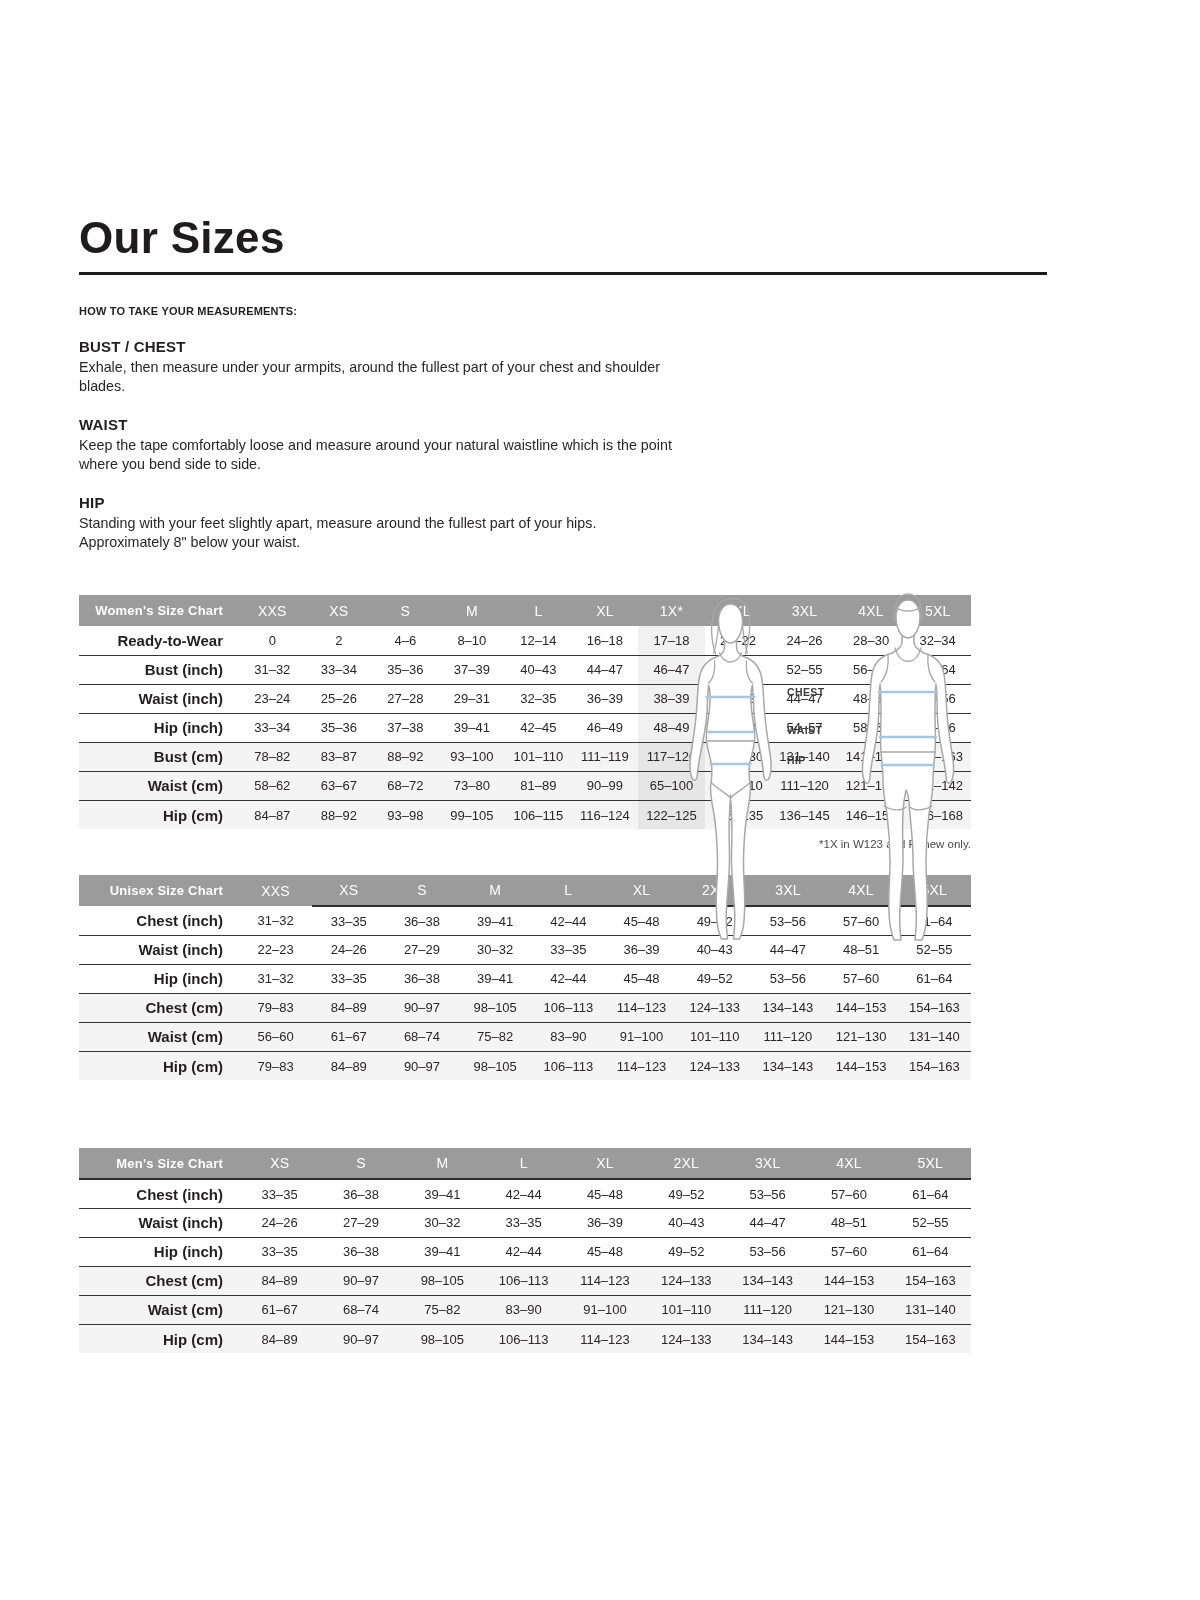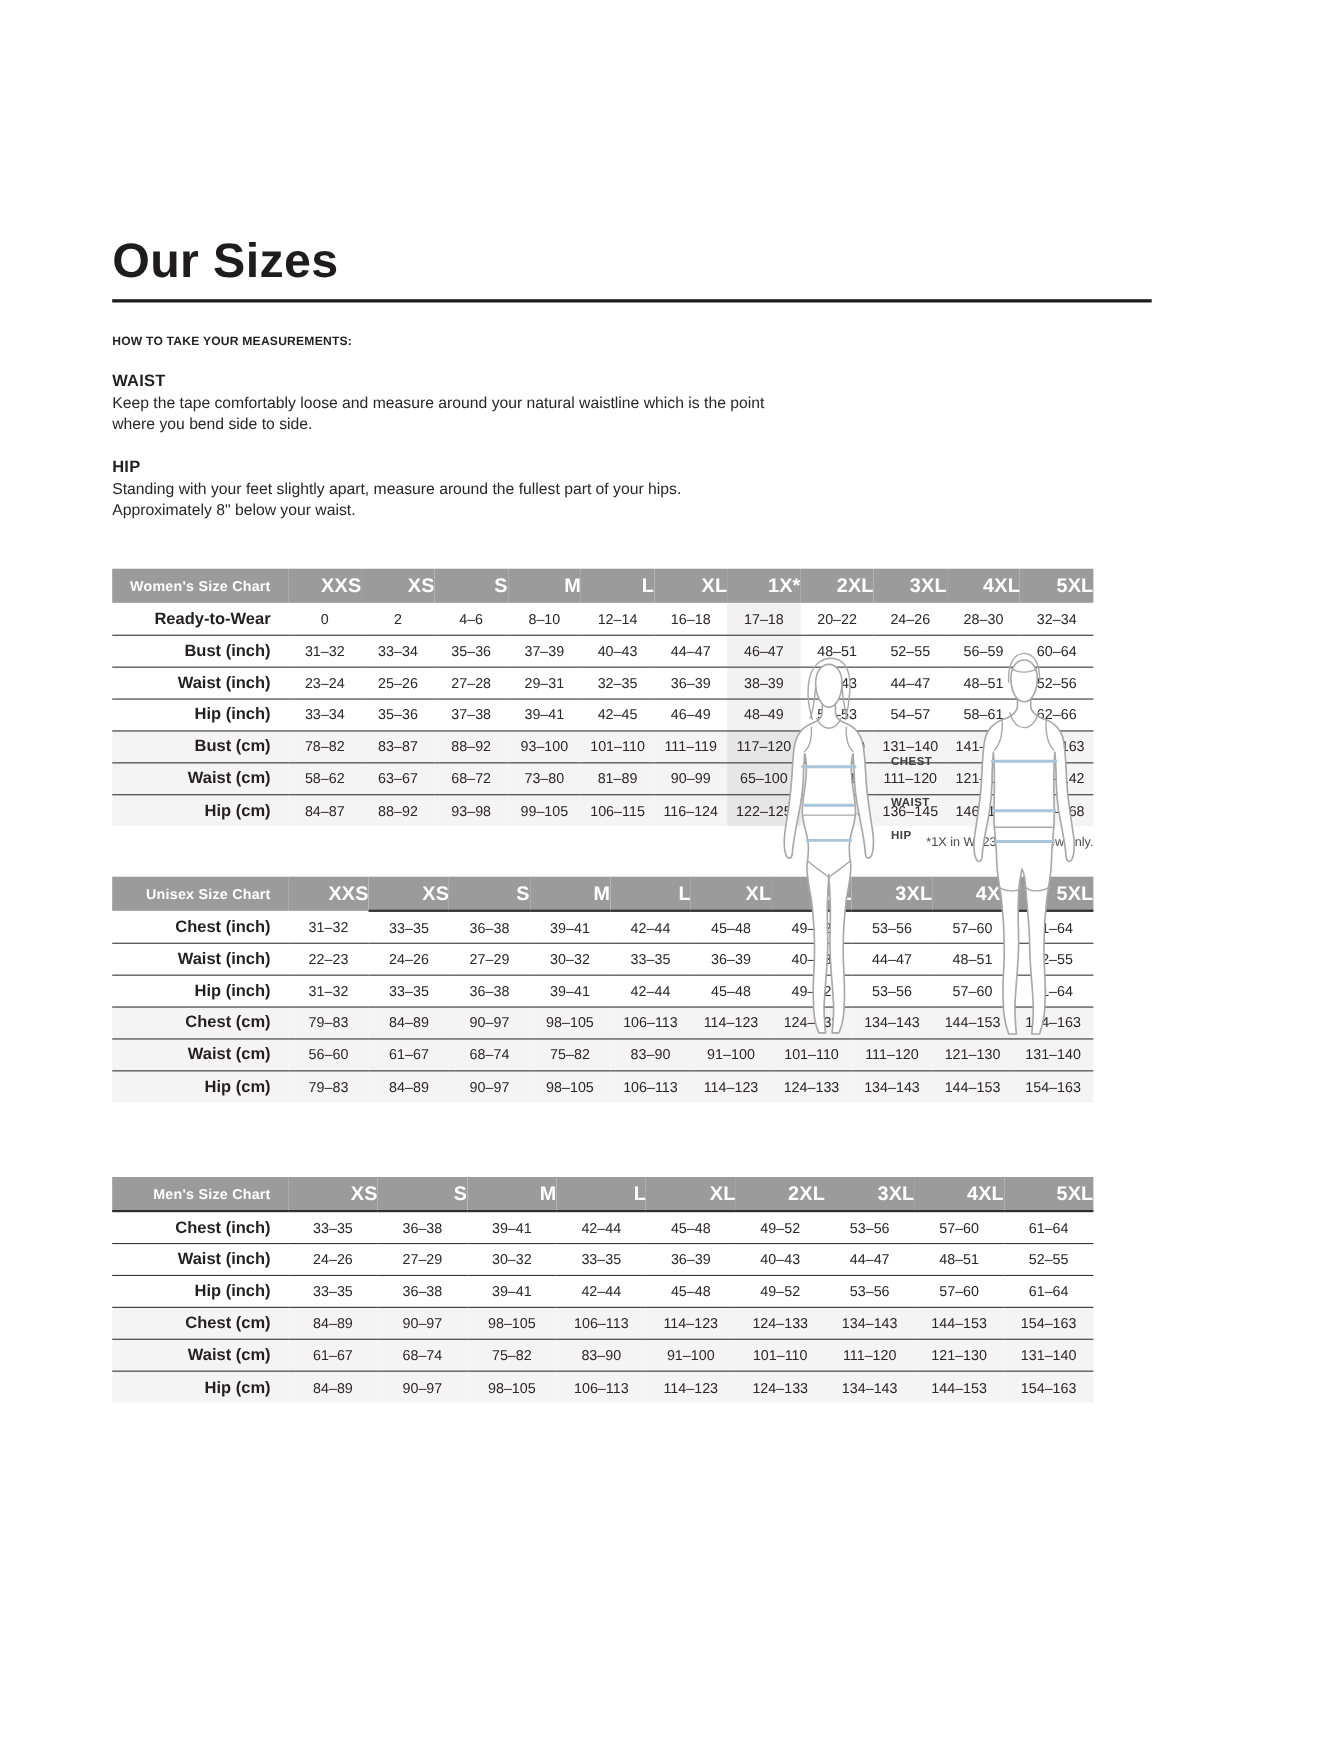--- a/index.html
+++ b/index.html
@@ -7,21 +7,21 @@
   body {
     width: 1200px; height: 1600px;
     font-family: "Liberation Sans", sans-serif;
     color: #231f20;
     overflow: hidden;
     position: relative;
   }
   .page {
     position: relative;
     width: 1200px; height: 1568px;
-    padding: 0 153px 0 102px;
+    padding: 0 153px 0 79px;
   }
   
   h1.page-title {
     padding-top: 216px;
     font-size: 44px;
     font-weight: 800;
     letter-spacing: 0.3px;
     color: #1f1c1d;
     line-height: 1.0;
   }
@@ -90,23 +90,23 @@
   .chart-block table {
     width: 100%;
     border-collapse: collapse;
     table-layout: fixed;
   }
   col.c-label { width: 160px; }
   thead th {
     background: #9b9b9b;
     color: #ffffff;
     height: 31px;
-    font-size: 18px;
-    font-weight: 700;
-    text-align: right;
+    font-size: 14px;
+    font-weight: 400;
+    text-align: center;
     letter-spacing: 0.2px;
   }
   thead th.t-title {
     text-align: right;
     padding-right: 16px;
     font-size: 13px;
     font-weight: 600;
   }
   tbody tr { height: 29px; border-bottom: 1.5px solid #343434; }
   tbody tr:last-child { border-bottom: none; }
@@ -142,20 +142,24 @@
 
 <div class="page">
 
   <h1 class="page-title">Our Sizes</h1>
   <div class="title-rule"></div>
 
   <div class="intro">
     <div class="intro-left">
       <div class="howto-heading">HOW TO TAKE YOUR MEASUREMENTS:</div>
 
+      <div class="m-section">
+        <h3>BUST / CHEST</h3>
+        <p>Exhale, then measure under your armpits, around the fullest part of your chest and shoulder blades.</p>
+      </div>
       <div class="m-section">
       </div>
       <div class="m-section">
         <h3>WAIST</h3>
         <p>Keep the tape comfortably loose and measure around your natural waistline which is the point where you bend side to side.</p>
       </div>
       <div class="m-section">
         <h3>HIP</h3>
         <p>Standing with your feet slightly apart, measure around the fullest part of your hips. Approximately 8" below your waist.</p>
       </div>

